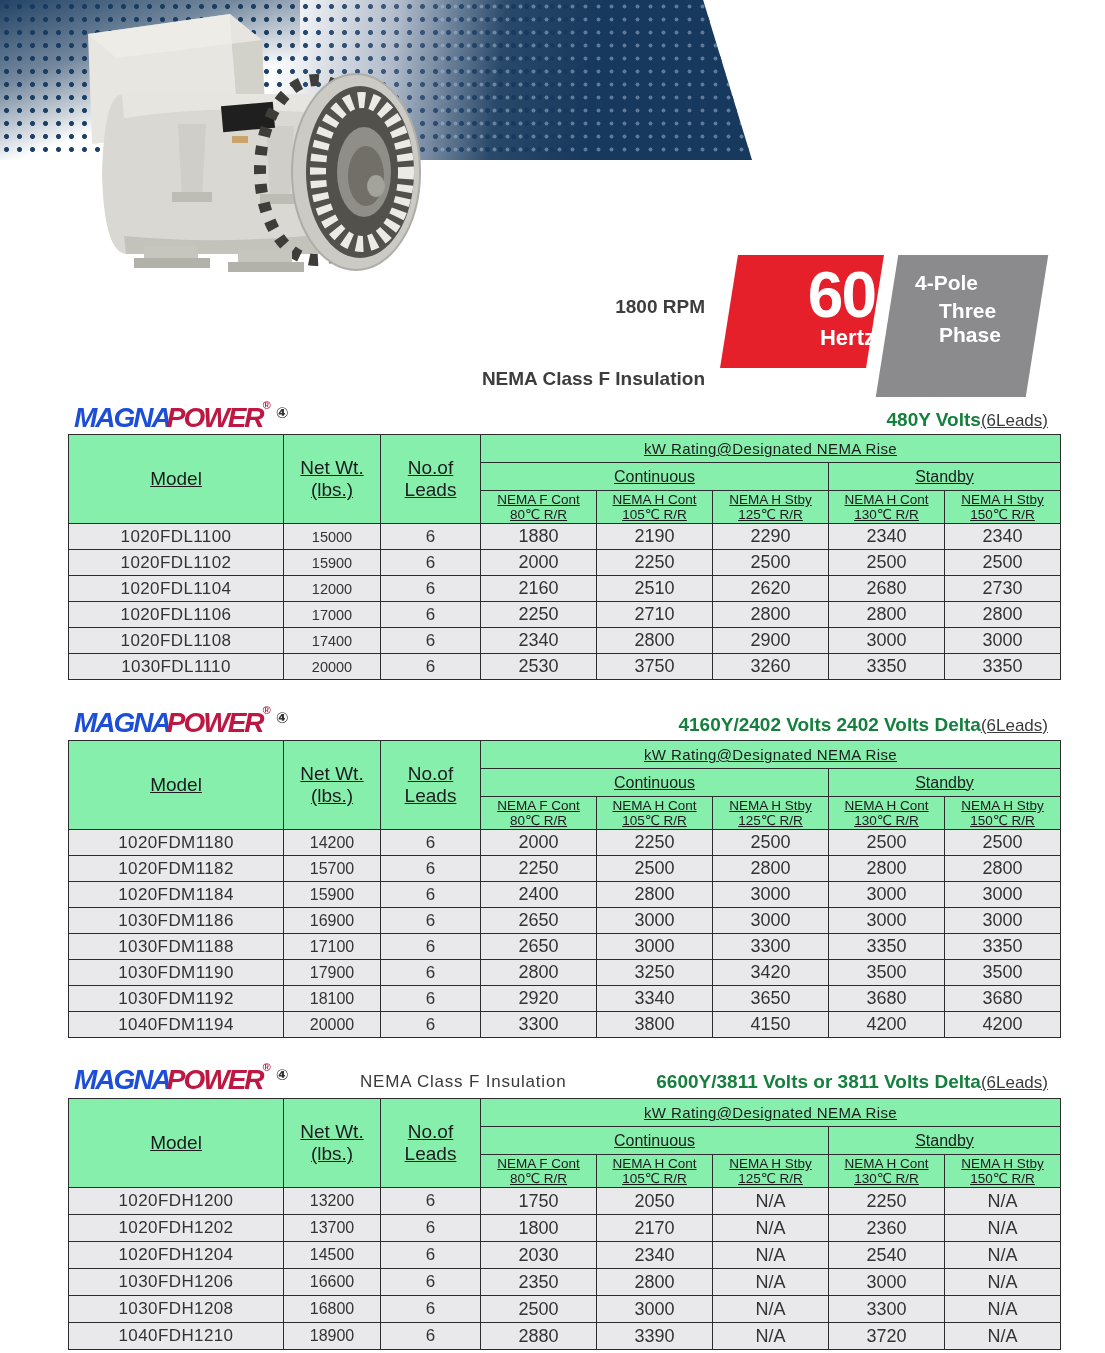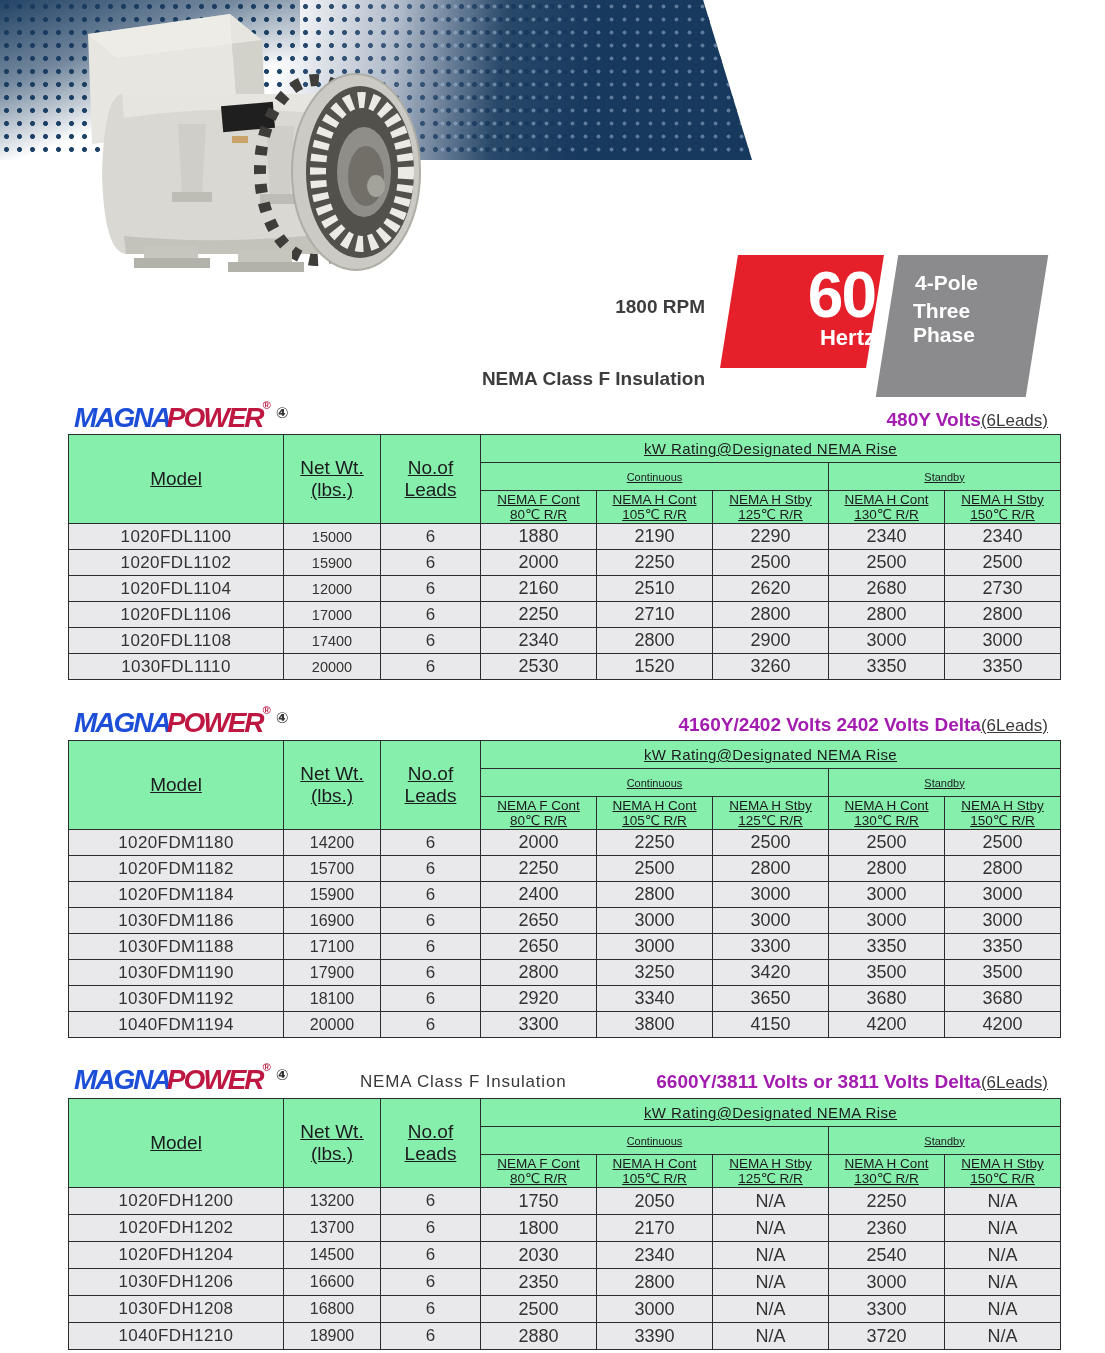--- a/index.html
+++ b/index.html
@@ -30,47 +30,47 @@
   .badge{position:absolute;color:#fff;}
   .badge::before{content:"";position:absolute;inset:0;transform:skewX(-9deg);}
   .badge>div{position:relative;}
   .badge-hertz{left:729px;top:255px;width:146px;height:113px;text-align:right;}
   .badge-hertz::before{background:#e6202b;}
   .badge-pole{left:887px;top:255px;width:150px;height:142px;}
   .badge-pole::before{background:#8b8b8e;}
   .hz-num{font-size:64px;font-weight:bold;line-height:60px;margin-top:10px;letter-spacing:-2px;}
   .hz-label{font-size:22px;font-weight:bold;line-height:26px;}
   .pole-l1{font-size:21px;font-weight:bold;margin:16px 0 4px 28px;}
-  .pole-l2{font-size:21px;font-weight:bold;margin-left:26px;}
+  .pole-l2{font-size:21px;font-weight:bold;margin-left:52px;}
 
   
   .title-row{position:absolute;left:68px;width:992px;height:40px;}
   .tr1{top:394px}.tr2{top:699px}.tr3{top:1056px}
   .logo{position:absolute;left:6px;bottom:0;font-style:italic;font-weight:bold;font-size:28px;
         letter-spacing:-2px;white-space:nowrap;}
   .lg-magna{color:#1d4ed8;}
   .lg-power{color:#bd1742;margin-left:-3px;}
   .lg-reg{color:#bd1742;font-size:11px;vertical-align:18px;letter-spacing:0;}
   .lg-c4{color:#333;font-style:normal;font-size:15px;vertical-align:9px;letter-spacing:0;margin-left:5px;}
   .tbl-title{position:absolute;right:12px;bottom:3px;white-space:nowrap;}
-  .tt-bold{font-weight:bold;font-size:19px;color:#a21caf;}
+  .tt-bold{font-weight:bold;font-size:19px;color:#15803d;}
   .tt-light{font-size:17px;color:#3a3a3a;text-decoration:underline;}
   .tbl-note{position:absolute;left:292px;bottom:4px;font-size:17px;color:#3a3a3a;letter-spacing:0.8px;}
 
   
   .tbl{position:absolute;left:68px;border-collapse:collapse;table-layout:fixed;width:992px;}
   .t1{top:434px}.t2{top:740px}.t3{top:1098px}
   .tbl th,.tbl td{border:1.6px solid #2c2c2f;padding:0;text-align:center;vertical-align:middle;overflow:hidden;}
   .tbl th{background:#86efac;font-weight:normal;color:#1c1c1e;text-decoration:underline;}
   .tbl td{background:#e9e9eb;color:#333;}
   .col-model{width:215px}.col-wt{width:97px}.col-leads{width:100px}.col-kw{width:116px}
   .hr1{height:28px}.hr2{height:28px}.hr3{height:33px}
   .h-model,.h-two{font-size:19px;line-height:22px;}
   .h-kw{font-size:15px;font-weight:500;letter-spacing:0.4px;}
-  .h-cont{font-size:11px;font-weight:500;}
+  .h-cont{font-size:16px;font-weight:500;}
   .h-sub{font-size:13.5px;font-weight:500;line-height:15px;}
   .t1 tbody tr,.t2 tbody tr{height:26px}
   .t3 tbody tr{height:27px}
   .c-model{font-size:17px;letter-spacing:0.4px;}
   .c-wt{font-size:16px;}
   .t1 .c-wt{font-size:14.5px;}
   .c-leads{font-size:17px;}
   .c-kw{font-size:18px;}
 </style>
 </head>
@@ -229,21 +229,21 @@
         <td class="c-kw">2800</td>
         <td class="c-kw">2900</td>
         <td class="c-kw">3000</td>
         <td class="c-kw">3000</td>
       </tr>
         <tr class="data-row">
         <td class="c-model">1030FDL1110</td>
         <td class="c-wt">20000</td>
         <td class="c-leads">6</td>
         <td class="c-kw">2530</td>
-        <td class="c-kw">1520</td>
+        <td class="c-kw">3750</td>
         <td class="c-kw">3260</td>
         <td class="c-kw">3350</td>
         <td class="c-kw">3350</td>
       </tr>
       </tbody>
   </table>
 
   <div class="title-row tr2">
     <div class="logo"><span class="lg-magna">MAGNA</span><span class="lg-power">POWER</span><span class="lg-reg">®</span><span class="lg-c4">④</span></div>
     <div class="tbl-title"><span class="tt-bold">4160Y/2402 Volts  2402 Volts Delta</span><span class="tt-light">(6Leads)</span></div>

